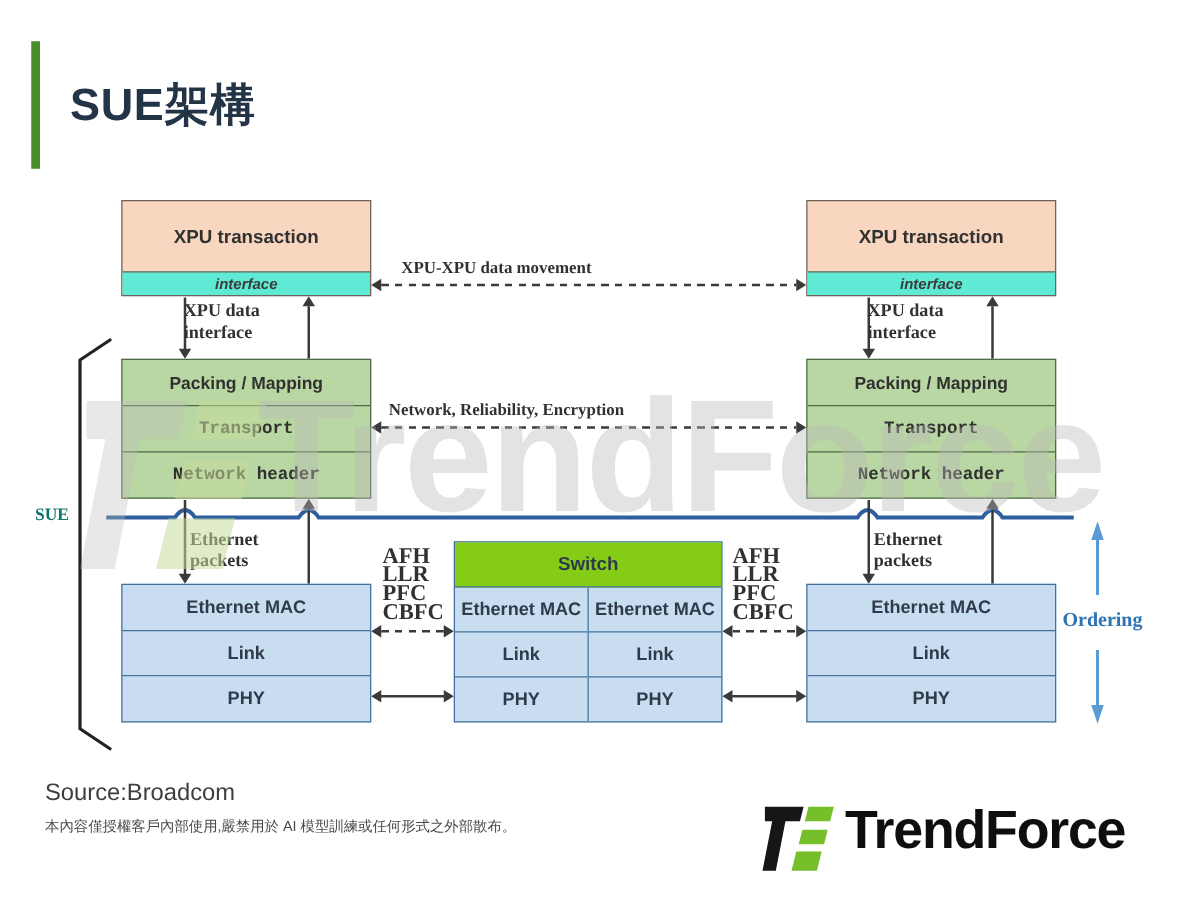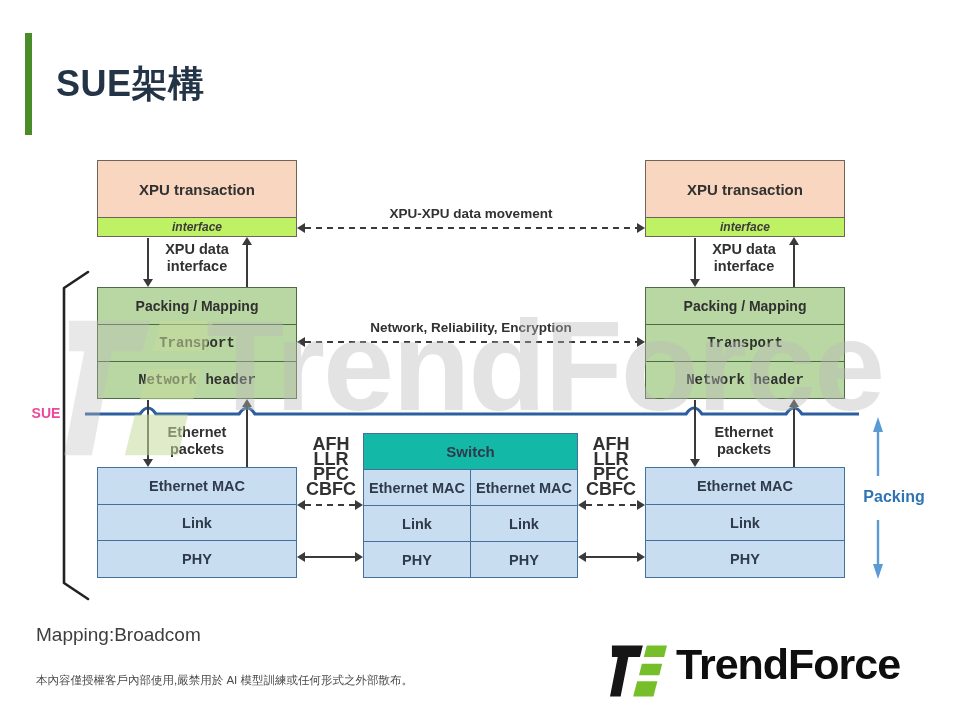--- a/index.html
+++ b/index.html
@@ -26,47 +26,47 @@
   .greenbox { background:#b9d7a2; border:1.6px solid #4f6846; }
   .bluebox { background:#c8def0; border:1.6px solid #41719c; }
   .row { flex:1; display:flex; align-items:center; justify-content:center;
          font-size:14px; font-weight:700; color:#313131; }
   .greenbox .row + .row { border-top:1.4px solid #4f6846;font-family:Liberation Mono, monospace; }
   .bluebox .row { color:#2f3b4c; font-size:14.5px; }
   .bluebox .row + .row { border-top:1.4px solid #41719c; }
 
   .xpu-main { height:57px; display:flex; align-items:center; justify-content:center;
               font-size:15px; font-weight:700; color:#313131; }
-  .xpu-if { height:19px; border-top:1.4px solid #6f635a; background:#bef264;
+  .xpu-if { height:19px; border-top:1.4px solid #6f635a; background:#5eead4;
             display:flex; align-items:center; justify-content:center;
             font-size:12px; font-style:italic; font-weight:700; color:#3c3c3c; }
 
-  .sw-header { height:36px; background:#14b8a6; border-bottom:1.4px solid #41719c;
+  .sw-header { height:36px; background:#84cc16; border-bottom:1.4px solid #41719c;
                display:flex; align-items:center; justify-content:center;
                font-size:15px; font-weight:700; color:#2f3b4c; }
   .sw-cols { flex:1; display:flex; }
   .sw-col { flex:1; display:flex; flex-direction:column; }
   .sw-col + .sw-col { border-left:1.4px solid #41719c; }
 
   
   .vline { position:absolute; width:1.6px; background:#3a3a3a; }
   .dashline { position:absolute; height:1.8px;
     background:repeating-linear-gradient(90deg,#3a3a3a 0 6px,transparent 6px 11px); }
   .solidline { position:absolute; height:1.7px; background:#3a3a3a; }
   .ah { position:absolute; width:0; height:0; }
   .ah-down { border-left:5px solid transparent; border-right:5px solid transparent; border-top:8px solid #3a3a3a; }
   .ah-up   { border-left:5px solid transparent; border-right:5px solid transparent; border-bottom:8px solid #3a3a3a; }
   .ah-left { border-top:5px solid transparent; border-bottom:5px solid transparent; border-right:8px solid #3a3a3a; }
   .ah-right{ border-top:5px solid transparent; border-bottom:5px solid transparent; border-left:8px solid #3a3a3a; }
 
-  .lbl { position:absolute; text-align:center; color:#313131; font-weight:700; }
+  .lbl { position:absolute; color:#313131; font-weight:700;font-family:Liberation Serif, serif; }
   .lbl-2line { font-size:14.5px; line-height:17px; }
   .arrow-caption { font-size:13.5px; }
   .flow-lbl { font-size:18px; line-height:15px; }
-  .sue-lbl { font-size:14px; font-weight:800; color:#ec4899; }
+  .sue-lbl { font-size:14px; font-weight:800; color:#0f766e; }
   .eth-lbl { font-size:16px; color:#2e74b5; }
 
   
   .source { position:absolute; left:36px; top:624px; font-size:19px; color:#3e3e3e; }
   .disc { position:absolute; left:36px; font-size:11.5px; color:#4a4a4a; }
   .logo-text { position:absolute; left:676px; top:640px; font-size:43px; font-weight:800;
                color:#0e0e0e; letter-spacing:-1px; }
   svg { position:absolute; overflow:visible; }
 </style>
 </head>
@@ -193,34 +193,34 @@
   <div class="solidline" style="left:584px; top:556px; width:54px;"></div>
   <div class="ah ah-left" style="left:578px; top:552px;"></div>
   <div class="ah ah-right" style="left:637px; top:552px;"></div>
 
   <svg style="left:864px; top:412px;" width="28" height="172" viewBox="0 0 28 172">
     <line x1="14" y1="20" x2="14" y2="64" stroke="#5b9bd5" stroke-width="2.4"></line>
     <polygon points="14,5 9,20 19,20" fill="#5b9bd5"></polygon>
     <line x1="14" y1="108" x2="14" y2="152" stroke="#5b9bd5" stroke-width="2.4"></line>
     <polygon points="14,167 9,152 19,152" fill="#5b9bd5"></polygon>
   </svg>
-  <div class="lbl eth-lbl" style="left:850px; top:488px; width:88px;">Packing</div>
+  <div class="lbl eth-lbl" style="left:850px; top:488px; width:88px;">Ordering</div>
 
   <div class="watermark">
     <svg class="wm-mark" viewBox="0 0 60 55">
       <path d="M2,1 L34,1 L31,13 L19,13 L11,54 L0,54 L8,13 L2,13 Z" fill="rgba(190,190,190,0.35)"></path>
       <path d="M38,1 L59,1 L56,13 L35,13 Z" fill="rgba(196,218,156,0.55)"></path>
       <path d="M33,20 L54,20 L51,32 L30,32 Z" fill="rgba(196,218,156,0.55)"></path>
       <path d="M28,38 L49,38 L45,54 L24,54 Z" fill="rgba(196,218,156,0.55)"></path>
     </svg>
     <div class="wm-text">TrendForce</div>
   </div>
 
-  <div class="source">Mapping:Broadcom</div>
-  <div class="disc" style="top:673px;">本內容僅授權客戶內部使用,嚴禁用於 AI 模型訓練或任何形式之外部散布。</div>
+  <div class="source">Source:Broadcom</div>
+  <div class="disc" style="top:654px;">本內容僅授權客戶內部使用,嚴禁用於 AI 模型訓練或任何形式之外部散布。</div>
 
   <svg style="left:610px; top:644px;" width="58" height="54" viewBox="0 0 60 55">
     <path d="M2,1 L34,1 L31,13 L19,13 L11,54 L0,54 L8,13 L2,13 Z" fill="#161616"></path>
     <path d="M38,1 L59,1 L56,13 L35,13 Z" fill="#76bf2b"></path>
     <path d="M33,20 L54,20 L51,32 L30,32 Z" fill="#76bf2b"></path>
     <path d="M28,38 L49,38 L45,54 L24,54 Z" fill="#76bf2b"></path>
   </svg>
   <div class="logo-text">TrendForce</div>
 
 </div>

